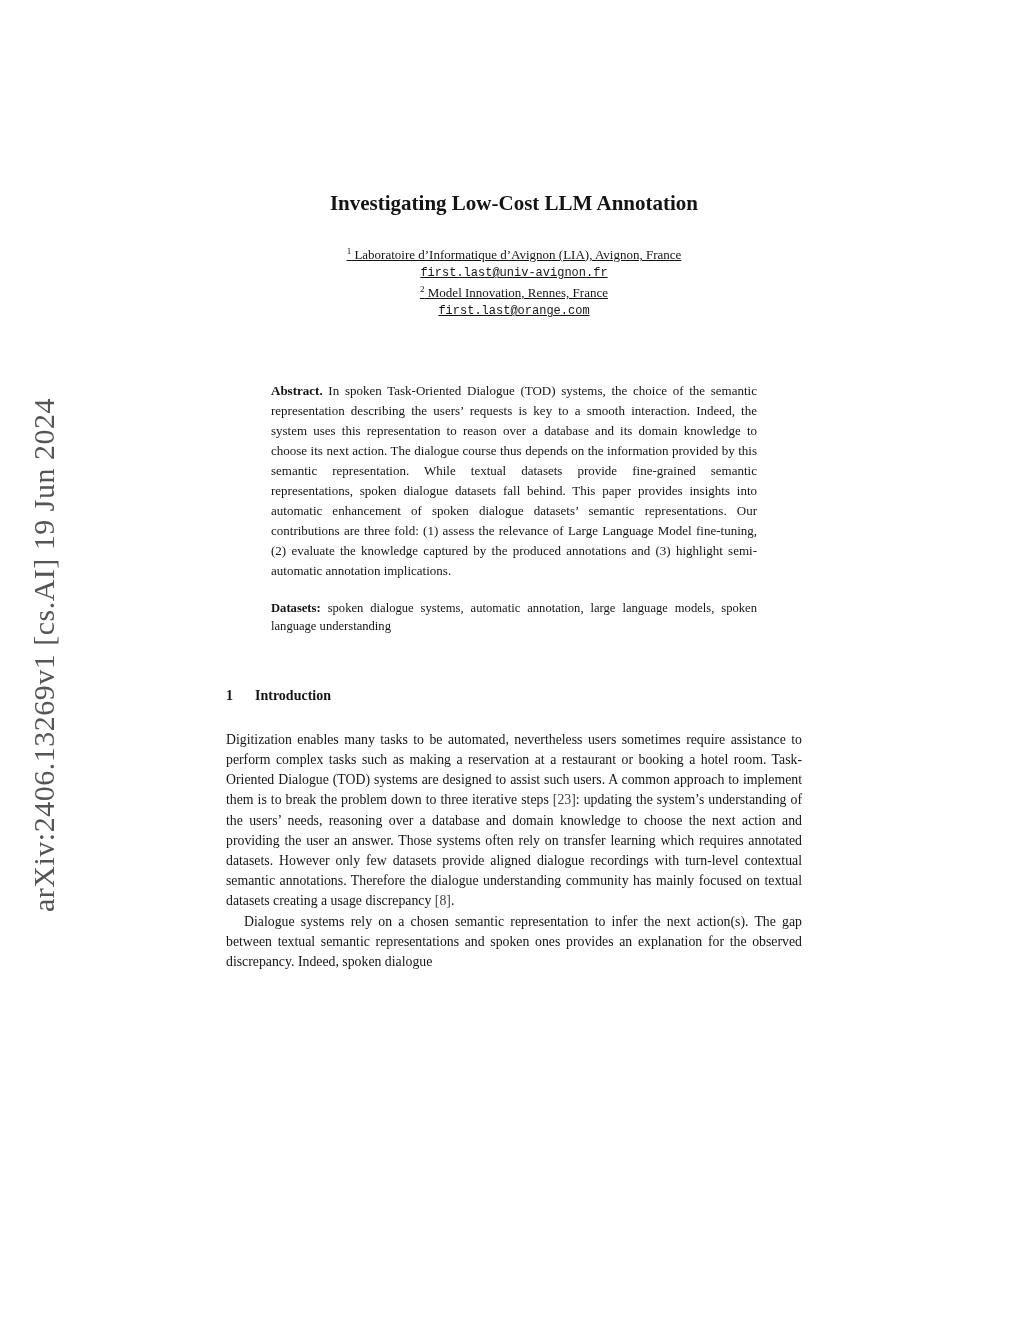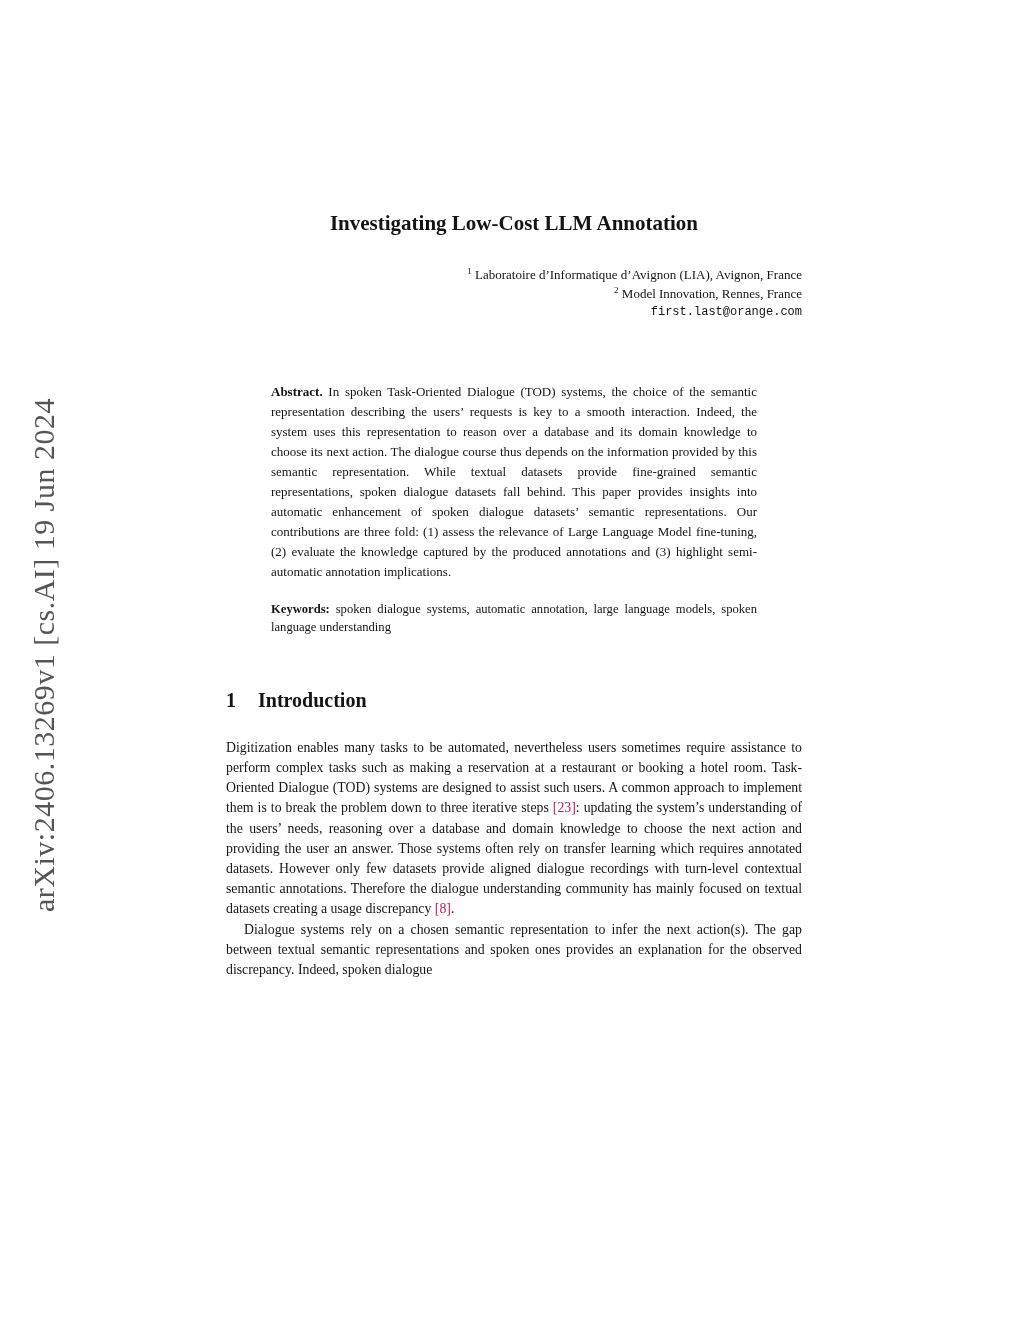--- a/index.html
+++ b/index.html
@@ -20,41 +20,41 @@
     white-space:nowrap;
     font-size:30px;
     color:#555555;
     letter-spacing:0.5px;
   }
   .content{
     position:absolute;
     left:226px;
     top:188px;
     width:576px;
-    margin-top:20px;
   }
   .title{
     text-align:center;
     font-weight:bold;
     font-size:21px;
     line-height:31px;
     margin:0 0 0 0;
   }
   .authors{
     text-align:center;
     font-size:14px;
     line-height:22px;
     margin-top:40px;
   }
   .authors sup{font-size:9px;line-height:0;}
   .affiliations{
-    text-align:right;
+    text-align:center;
     font-size:13px;
     line-height:19px;
     margin-top:26px;
+    text-decoration:underline;
   }
   .affiliations sup{font-size:9px;line-height:0;}
   .mono{
     font-family:"Liberation Mono","DejaVu Sans Mono",monospace;
     font-size:12px;
   }
   .abstract{
     margin:60px auto 0 auto;
     width:486px;
     font-size:13px;
@@ -66,60 +66,61 @@
     margin:18px auto 0 auto;
     width:486px;
     font-size:12.6px;
     line-height:18.4px;
     text-align:justify;
   }
   .keywords .keywords-label{font-weight:bold;}
   .section-heading{
     margin-top:52px;
     font-weight:bold;
-    font-size:20px;
+    font-size:14px;
   }
   .section-heading .sec-num{margin-right:22px;}
   .body-paragraph{
     font-size:13.8px;
     line-height:20.2px;
     text-align:justify;
     margin:0;
   }
   .p-first{margin-top:26px;}
   .p-indent{text-indent:18px;margin-top:0;}
   .cite{
-    color:#be185d;
+    color:#404040;
     cursor:pointer;
     text-decoration:none;
   }
 </style>
 </head>
 <body>
 
 <div class="page">
 
   <div class="arxiv-stamp">arXiv:2406.13269v1  [cs.AI]  19 Jun 2024</div>
 
   <div class="content">
 
     <div class="title">
       <div>Investigating Low-Cost LLM Annotation</div>
     </div>
 
 
     <div class="affiliations">
       <div><sup>1</sup><span> Laboratoire d’Informatique d’Avignon (LIA), Avignon, France</span></div>
+      <div class="mono">first.last@univ-avignon.fr</div>
       <div><sup>2</sup><span> Model Innovation, Rennes, France</span></div>
       <div class="mono">first.last@orange.com</div>
     </div>
 
     <div class="abstract"><span class="abstract-label">Abstract.</span><span> In spoken Task-Oriented Dialogue (TOD) systems, the choice of the semantic representation describing the users’ requests is key to a smooth interaction. Indeed, the system uses this representation to reason over a database and its domain knowledge to choose its next action. The dialogue course thus depends on the information provided by this semantic representation. While textual datasets provide fine-grained semantic representations, spoken dialogue datasets fall behind. This paper provides insights into automatic enhancement of spoken dialogue datasets’ semantic representations. Our contributions are three fold: (1) assess the relevance of Large Language Model fine-tuning, (2) evaluate the knowledge captured by the produced annotations and (3) highlight semi-automatic annotation implications.</span></div>
 
-    <div class="keywords"><span class="keywords-label">Keywords:</span><span> spoken dialogue systems, automatic annotation, large language models, spoken language understanding</span></div>
+    <div class="keywords"><span class="keywords-label">Datasets:</span><span> spoken dialogue systems, automatic annotation, large language models, spoken language understanding</span></div>
 
     <div class="section-heading"><span class="sec-num">1</span><span>Introduction</span></div>
 
     <p class="body-paragraph p-first"><span>Digitization enables many tasks to be automated, nevertheless users sometimes require assistance to perform complex tasks such as making a reservation at a restaurant or booking a hotel room. Task-Oriented Dialogue (TOD) systems are designed to assist such users. A common approach to implement them is to break the problem down to three iterative steps </span><span class="cite">[23]</span><span>: updating the system’s understanding of the users’ needs, reasoning over a database and domain knowledge to choose the next action and providing the user an answer. Those systems often rely on transfer learning which requires annotated datasets. However only few datasets provide aligned dialogue recordings with turn-level contextual semantic annotations. Therefore the dialogue understanding community has mainly focused on textual datasets creating a usage discrepancy </span><span class="cite">[8]</span><span>.</span></p>
 
     <p class="body-paragraph p-indent"><span>Dialogue systems rely on a chosen semantic representation to infer the next action(s). The gap between textual semantic representations and spoken ones provides an explanation for the observed discrepancy. Indeed, spoken dialogue</span></p>
 
   </div>
 </div>
 

